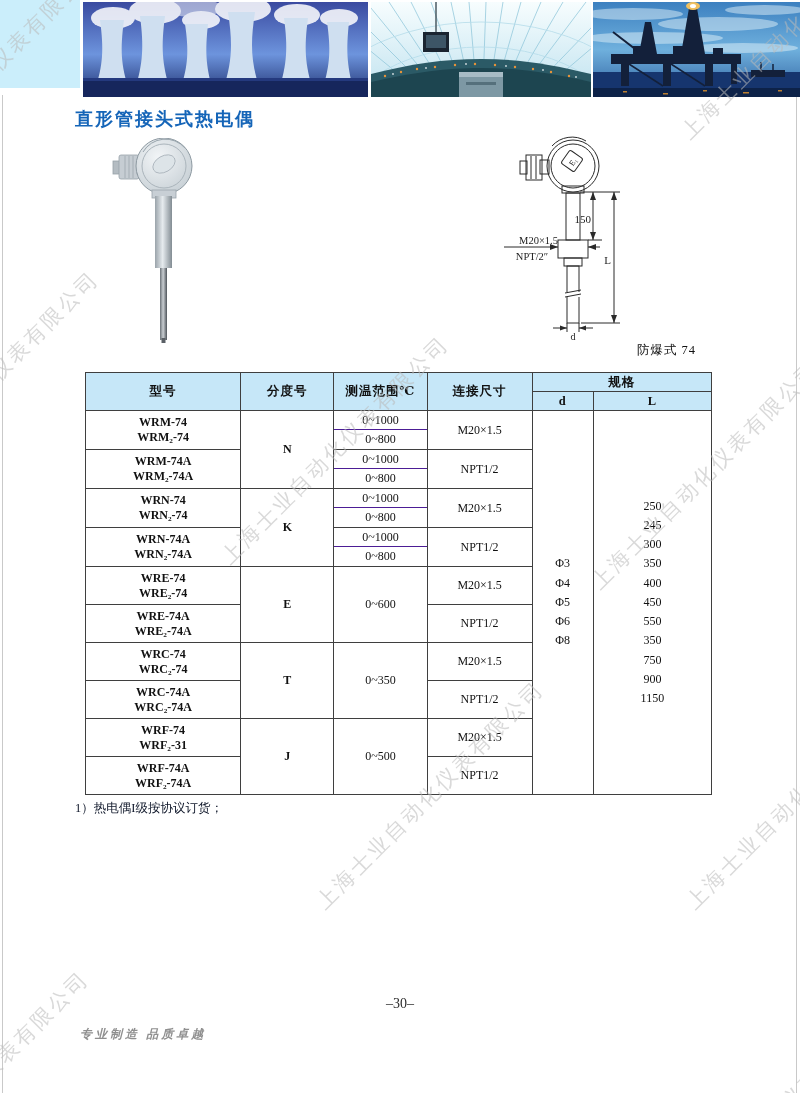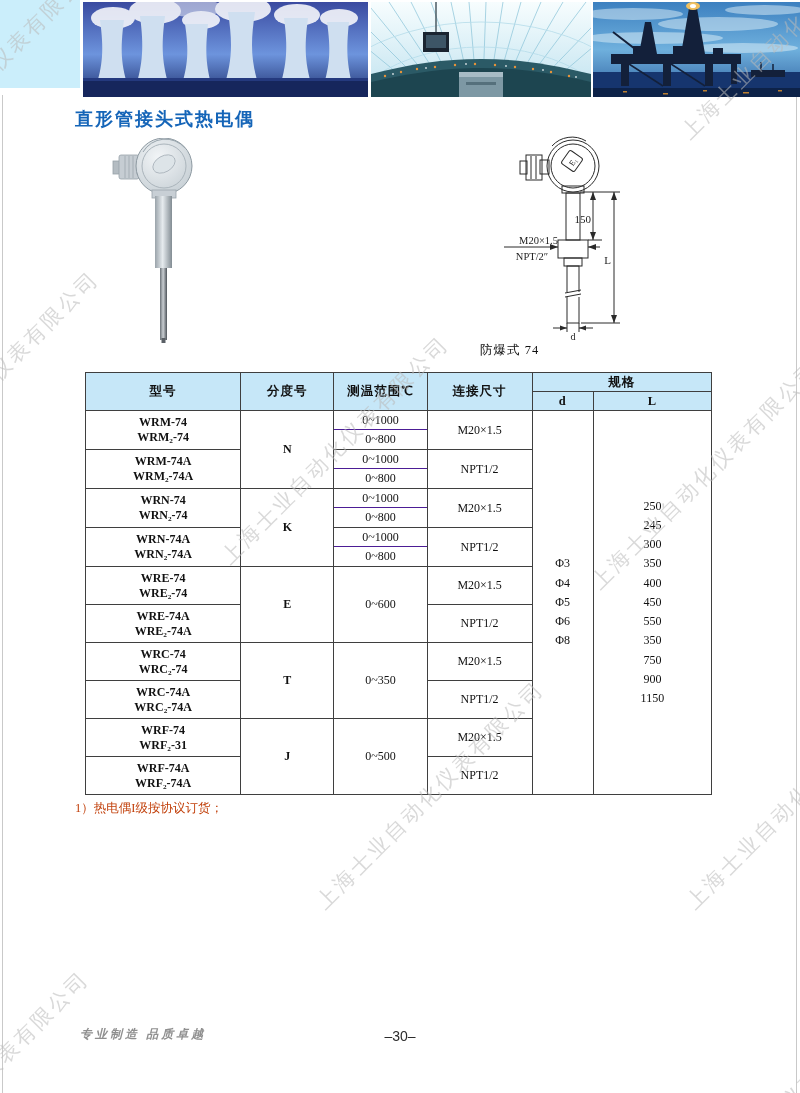--- a/index.html
+++ b/index.html
@@ -19,45 +19,45 @@
   .photo{position:absolute;top:2px;height:95px;display:block;}
   .photo1{left:83px;width:285px;}
   .photo2{left:371px;width:220px;}
   .photo3{left:593px;width:207px;}
 
   .title{position:absolute;left:75px;top:107px;font-size:18px;font-weight:700;color:#1565b8;
          font-family:Liberation Serif, serif;letter-spacing:2px;}
 
   .product-photo{position:absolute;left:105px;top:138px;}
   .diagram{position:absolute;left:480px;top:130px;}
-  .diagram-caption{position:absolute;left:480px;top:342px;width:216px;text-align:left;
+  .diagram-caption{position:absolute;left:480px;top:342px;width:216px;text-align:right;
                    font-size:12.5px;color:#111;letter-spacing:1px;}
 
   
   table.spec{position:absolute;left:85px;top:372px;width:627px;border-collapse:collapse;
-             table-layout:fixed;z-index:2;font-family:Liberation Serif, serif;}
+             table-layout:fixed;z-index:2;}
   table.spec th,table.spec td{border:1px solid #3f3f3f;text-align:center;padding:0;
              font-size:12px;background:transparent;}
   table.spec thead th{background:#c6e7f8;font-size:12.5px;font-weight:700;height:18px;letter-spacing:1px;}
   table.spec tbody tr{height:38px;}
   .model-cell{font-weight:600;line-height:15px;}
   .grad-cell{font-size:12.5px;font-weight:600;}
   .temp-split{padding:0;}
   .temp-split div{height:18px;line-height:18px;}
   .temp-split div.first{border-bottom:1px solid #4c1d95;height:18px;}
   .temp-split div.second{height:19px;line-height:19px;}
   .d-cell span,.l-cell span{display:block;line-height:19.2px;}
 
   
-  .notes{position:absolute;left:75px;top:799px;font-size:12.5px;line-height:18.5px;color:#c2410c;}
+  .notes{position:absolute;left:75px;top:799px;font-size:12.5px;line-height:18.5px;color:#0f172a;}
   .footer-slogan{position:absolute;left:80px;top:1026px;font-size:12px;font-weight:700;
                  font-style:italic;color:#8f8f8f;letter-spacing:3px;
                  font-family:"Liberation Sans","DejaVu Sans",sans-serif;}
-  .page-num{position:absolute;left:352px;top:1028px;width:96px;text-align:center;
-            font-size:14px;color:#2c2c2c;font-family:Liberation Sans, sans-serif;}
+  .page-num{position:absolute;left:352px;top:996px;width:96px;text-align:center;
+            font-size:14px;color:#2c2c2c;font-family:Liberation Serif, serif;}
 
   svg text{font-family:"Liberation Serif","DejaVu Serif",serif;fill:#1d1d1d;}
   .dim{stroke:#2a2a2a;stroke-width:1;fill:none;}
   .arr{fill:#2a2a2a;stroke:none;}
 </style>
 </head>
 <body>
 
 <div class="page">
 

